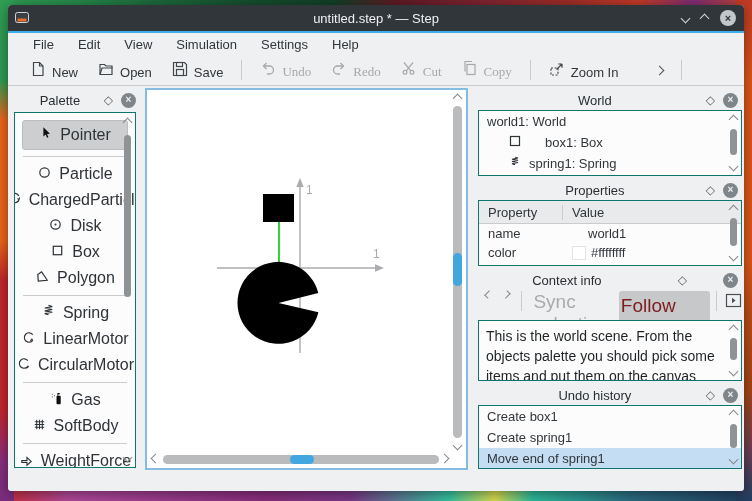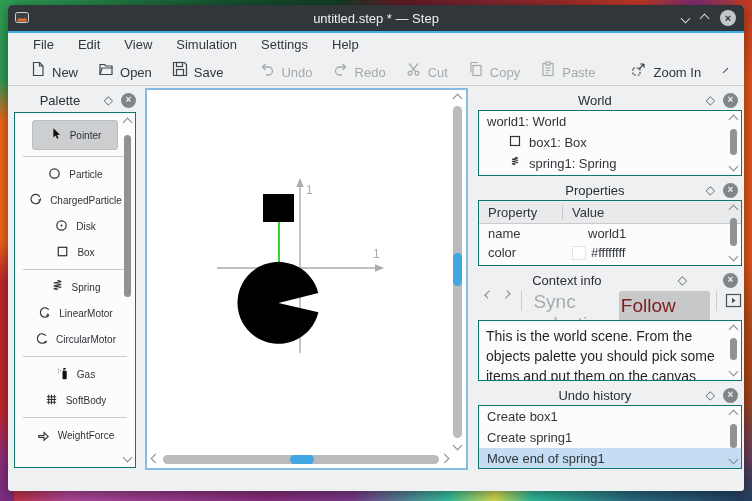--- a/index.html
+++ b/index.html
@@ -21,21 +21,21 @@
   .titlebar{position:absolute;left:0;top:0;right:0;height:26px;background:#31363b;display:flex;align-items:center;}
   .titlebar .apptitle{position:absolute;left:0;right:0;text-align:center;color:#eff0f1;font-size:13px;}
   .tb-icon{position:absolute;left:6px;top:5px;}
   .tb-controls{position:absolute;right:8px;top:0;height:26px;display:flex;align-items:center;gap:12px;}
   .accentline{position:absolute;left:0;top:26px;right:0;height:2px;background:#3daee9;}
   .menubar{position:absolute;left:0;top:28px;right:0;height:22px;display:flex;align-items:center;gap:10px;padding-left:18px;font-size:13px;}
   .menubar .mitem{padding:2px 7px;cursor:default;}
   .toolbar{position:absolute;left:0;top:50px;right:0;height:31px;display:flex;align-items:center;gap:4px;
            padding-left:14px;font-size:13px;border-bottom:1px solid #c9cbcd;box-sizing:border-box;}
   .tbtn{display:flex;align-items:flex-end;gap:6px;padding:4px 8px;border-radius:3px;white-space:nowrap;}
-  .tbtn.disabled{color:#a6a9ab;}
+  .tbtn.disabled{color:#a6a9ab;font-family:Liberation Serif, serif;}
   .tsep{width:1px;height:20px;background:#c9cbcd;margin:0 6px;}
   .chev{display:inline-block;width:6px;height:6px;border-left:1.6px solid #4a5055;border-bottom:1.6px solid #4a5055;}
   .chev.light{border-color:#d3d7d9;}
   .chev.gray{border-color:#85898c;}
   .chev.down{transform:rotate(-45deg);}
   .chev.up{transform:rotate(135deg);}
   .chev.left{transform:rotate(45deg);}
   .chev.right{transform:rotate(-135deg);}
   .closecircle{width:16px;height:16px;border-radius:50%;background:#c3c7ca;color:#2d3237;font-size:11px;font-weight:bold;
                display:flex;align-items:center;justify-content:center;line-height:1;}
@@ -45,21 +45,21 @@
   .ph-float{color:#5f6468;font-size:12px;margin-right:8px;}
   .ph-close{width:15px;height:15px;border-radius:50%;background:#7f868b;color:#eff0f1;font-size:10px;font-weight:bold;
             display:flex;align-items:center;justify-content:center;margin-right:4px;line-height:1;}
   .frame{position:absolute;background:#fcfcfc;border:1px solid #0f766e;box-sizing:border-box;overflow:hidden;}
   
   .pscroll{position:absolute;right:1px;top:2px;bottom:2px;width:13px;}
   .pscroll .chev{position:absolute;left:3px;}
   .pscroll .thumb{position:absolute;left:3px;width:7px;border-radius:4px;background:#8f9396;}
   
   .pal-list{display:flex;flex-direction:column;align-items:center;padding-top:7px;}
-  .pal-item{display:flex;align-items:center;gap:7px;height:26px;font-size:10px;color:#2e3338;}
+  .pal-item{display:flex;align-items:center;gap:7px;height:26px;font-size:16px;color:#2e3338;}
   .pal-item.sel{height:28px;background:#ccced0;border:1px solid #bbbec0;border-radius:3px;padding:0 16px;margin-bottom:2px;}
   .pal-sep{width:104px;height:1px;background:#c9cbcd;margin:4px 0;}
   
   .canvas{position:absolute;left:137px;top:83px;width:323px;height:382px;background:#fff;border:2px solid #84bce4;box-sizing:border-box;}
   .cscroll-track{position:absolute;background:#b9bbbd;border-radius:4.5px;}
   .cscroll-thumb{position:absolute;background:#42a7e0;border-radius:4.5px;}
   
   .ctx-toolbar{position:absolute;display:flex;align-items:flex-start;font-size:19px;}
   .ctx-btn-disabled{color:#a8abad;}
   .follow-btn{background:#c6c8ca;border-radius:3px;padding:4px 2px;color:#7f1d1d;}
@@ -152,28 +152,20 @@
             </svg></span>
         <span>Cut</span>
       </span>
       <span class="tbtn disabled">
         <span><svg width="16" height="16" viewBox="0 0 16 16" fill="none" stroke="#a6a9ab" stroke-width="1.2">
               <rect x="5" y="4.5" width="8" height="10"></rect>
               <path d="M3 11.5 V1.5 h7"></path>
             </svg></span>
         <span>Copy</span>
       </span>
-      <span class="tbtn disabled">
-        <span><svg width="16" height="16" viewBox="0 0 16 16" fill="none" stroke="#a6a9ab" stroke-width="1.2">
-              <rect x="3" y="2.5" width="10" height="12"></rect>
-              <rect x="6" y="1" width="4" height="3" fill="#eff0f1"></rect>
-              <path d="M5.5 7 h5 M5.5 9.5 h5 M5.5 12 h3"></path>
-            </svg></span>
-        <span>Paste</span>
-      </span>
       <span class="tsep"></span>
       <span class="tbtn">
         <span><svg width="16" height="16" viewBox="0 0 16 16" fill="none" stroke="#40464c" stroke-width="1.2">
               <rect x="2" y="7" width="7" height="7" stroke-dasharray="2 1.6"></rect>
               <path d="M7.5 8.5 L13 3 M13 3 h-3.8 M13 3 v3.8"></path>
             </svg></span>
         <span>Zoom In</span>
       </span>
       <span style="width:14px"></span>
       <span class="chev right" style="margin:0 8px;"></span>
@@ -213,20 +205,26 @@
                 <circle cx="8" cy="8" r="5"></circle>
                 <circle cx="8" cy="8" r="1.1" fill="#2e3338" stroke="none"></circle>
               </svg></span>
           <span>Disk</span>
         </div>
         <div class="pal-item">
           <span><svg width="15" height="15" viewBox="0 0 16 16" fill="none" stroke="#2e3338" stroke-width="1.3">
                 <rect x="3.5" y="3.5" width="9" height="9"></rect>
               </svg></span>
           <span>Box</span>
+        </div>
+        <div class="pal-item">
+          <span><svg width="15" height="15" viewBox="0 0 16 16" fill="none" stroke="#2e3338" stroke-width="1.3">
+                <path d="M3.5 13 L3 6 L7 3 L10.5 8 L13 12 z"></path>
+              </svg></span>
+          <span>Polygon</span>
         </div>
         <div class="pal-sep"></div>
         <div class="pal-item">
           <span><svg width="15" height="15" viewBox="0 0 16 16" fill="none" stroke="#2e3338" stroke-width="1.2">
                 <path d="M8 1.5 l4 1.3 -8 1.5 8 1.5 -8 1.5 8 1.5 -8 1.5 4 1.2"></path>
               </svg></span>
           <span>Spring</span>
         </div>
         <div class="pal-item">
           <span><svg width="15" height="15" viewBox="0 0 16 16" fill="none" stroke="#2e3338" stroke-width="1.2">
@@ -307,21 +305,21 @@
 
     <div class="panel-header" style="left:470px;top:84px;width:264px;">
       <span class="ph-title">World</span>
       <span class="ph-float">◇</span>
       <span class="ph-close">×</span>
     </div>
     <div class="frame" style="left:470px;top:105px;width:264px;height:66px;">
       <div class="row21" style="padding-left:8px;">
         <span>world1: World</span>
       </div>
-      <div class="row21" style="padding-left:30px;gap:8px;">
+      <div class="row21" style="padding-left:30px;gap:24px;">
         <span><svg width="12" height="12" viewBox="0 0 12 12" fill="none" stroke="#2e3338" stroke-width="1.2">
               <rect x="1.5" y="1.5" width="9" height="9"></rect>
             </svg></span>
         <span>box1: Box</span>
       </div>
       <div class="row21" style="padding-left:30px;gap:8px;">
         <span><svg width="12" height="12" viewBox="0 0 16 16" fill="none" stroke="#2e3338" stroke-width="1.4">
               <path d="M8 1.5 l4 1.3 -8 1.5 8 1.5 -8 1.5 8 1.5 -8 1.5 4 1.2"></path>
             </svg></span>
         <span>spring1: Spring</span>

